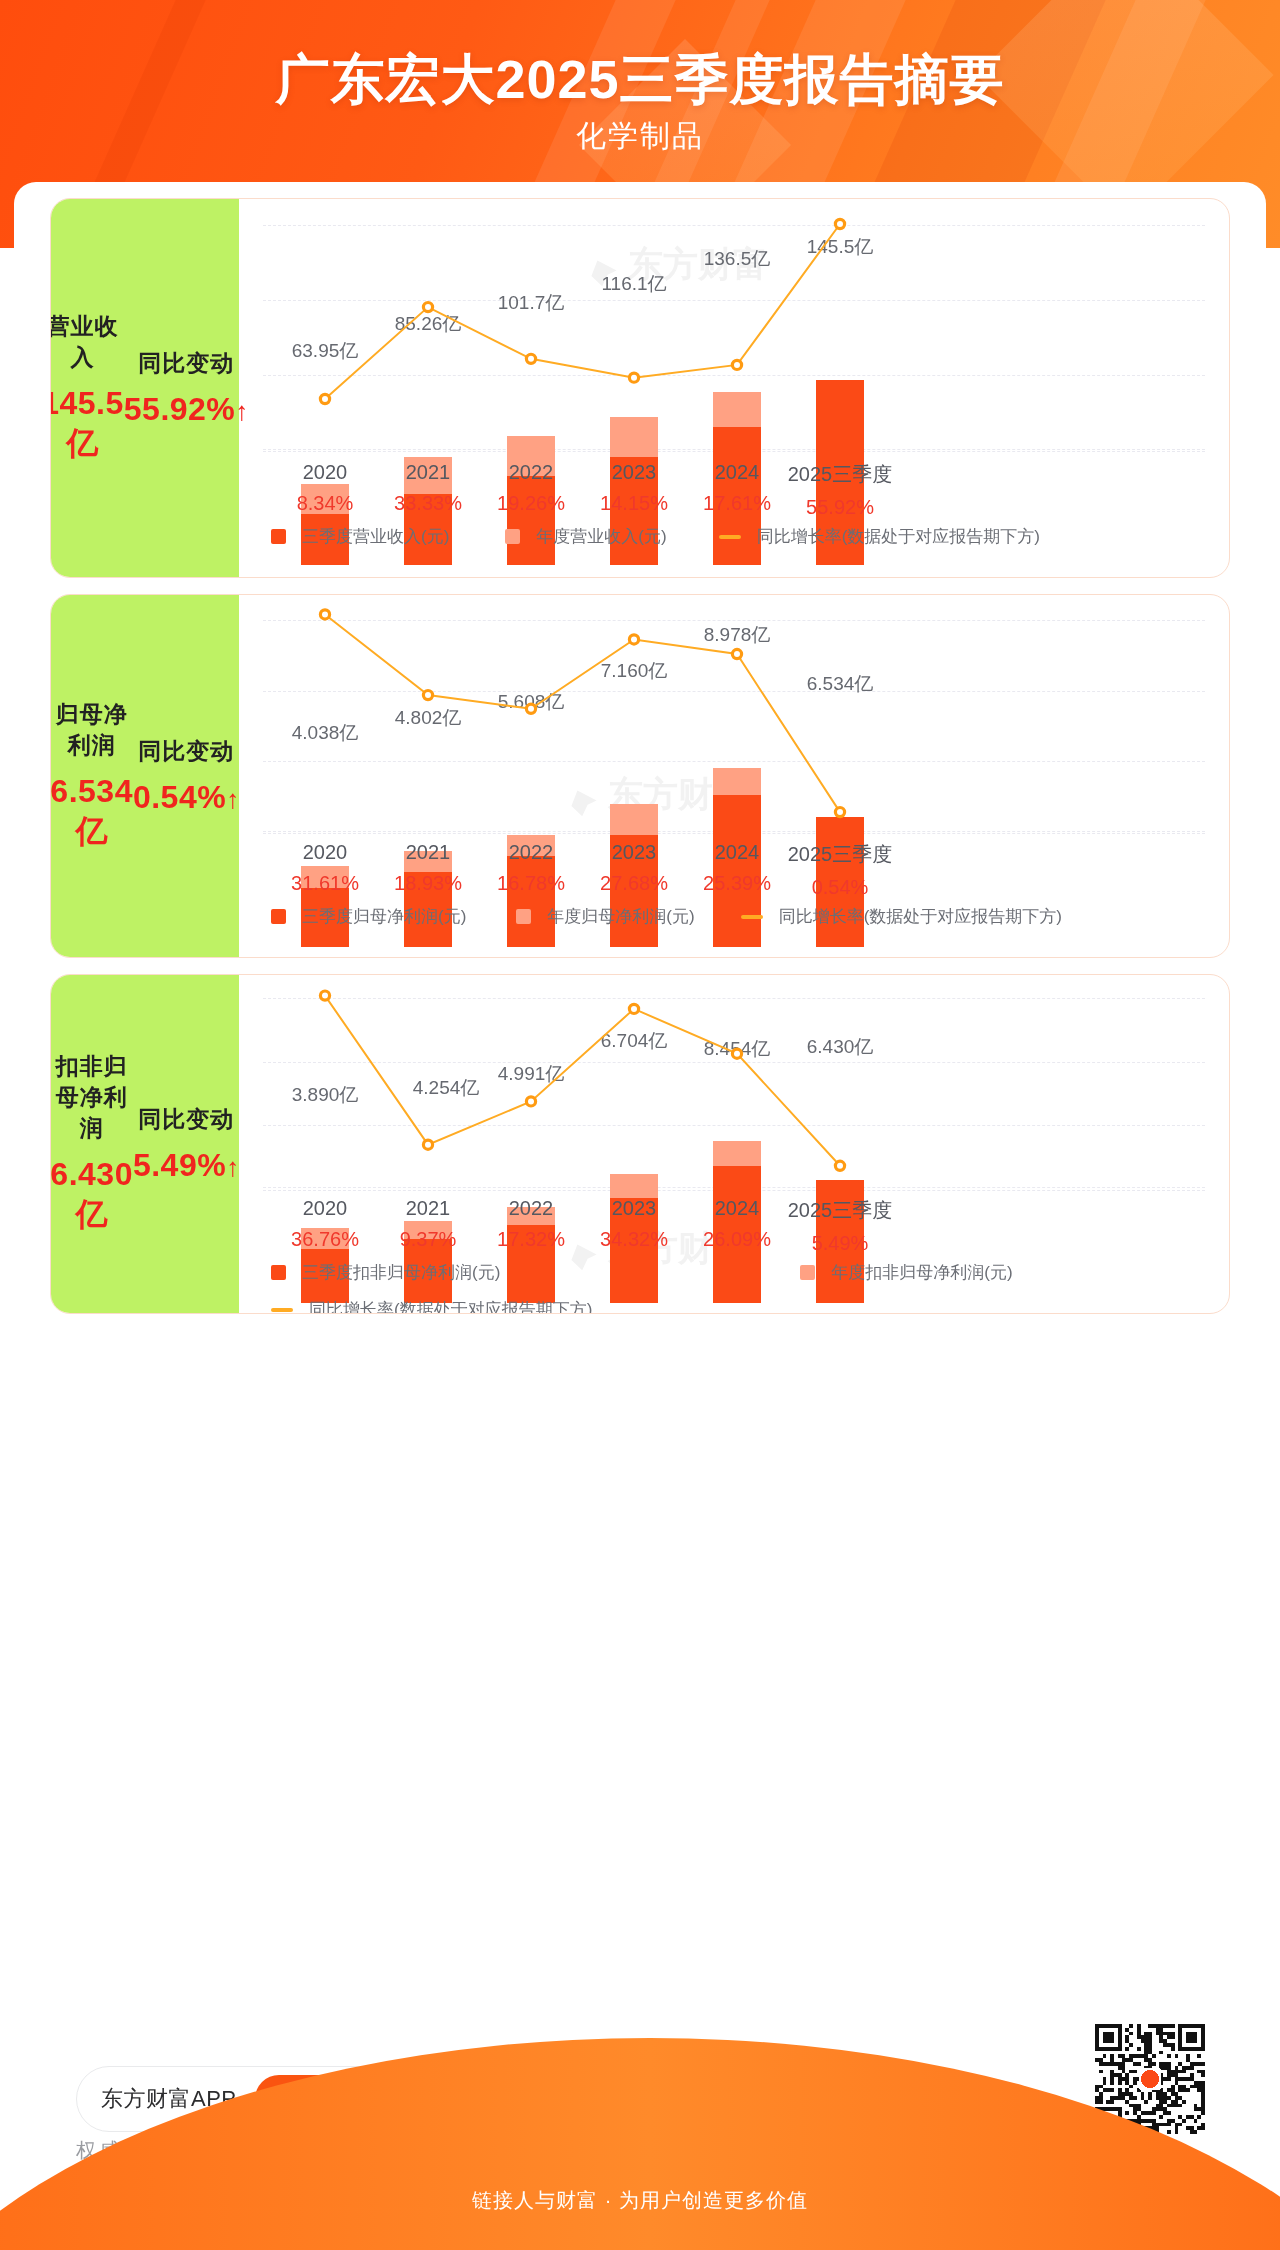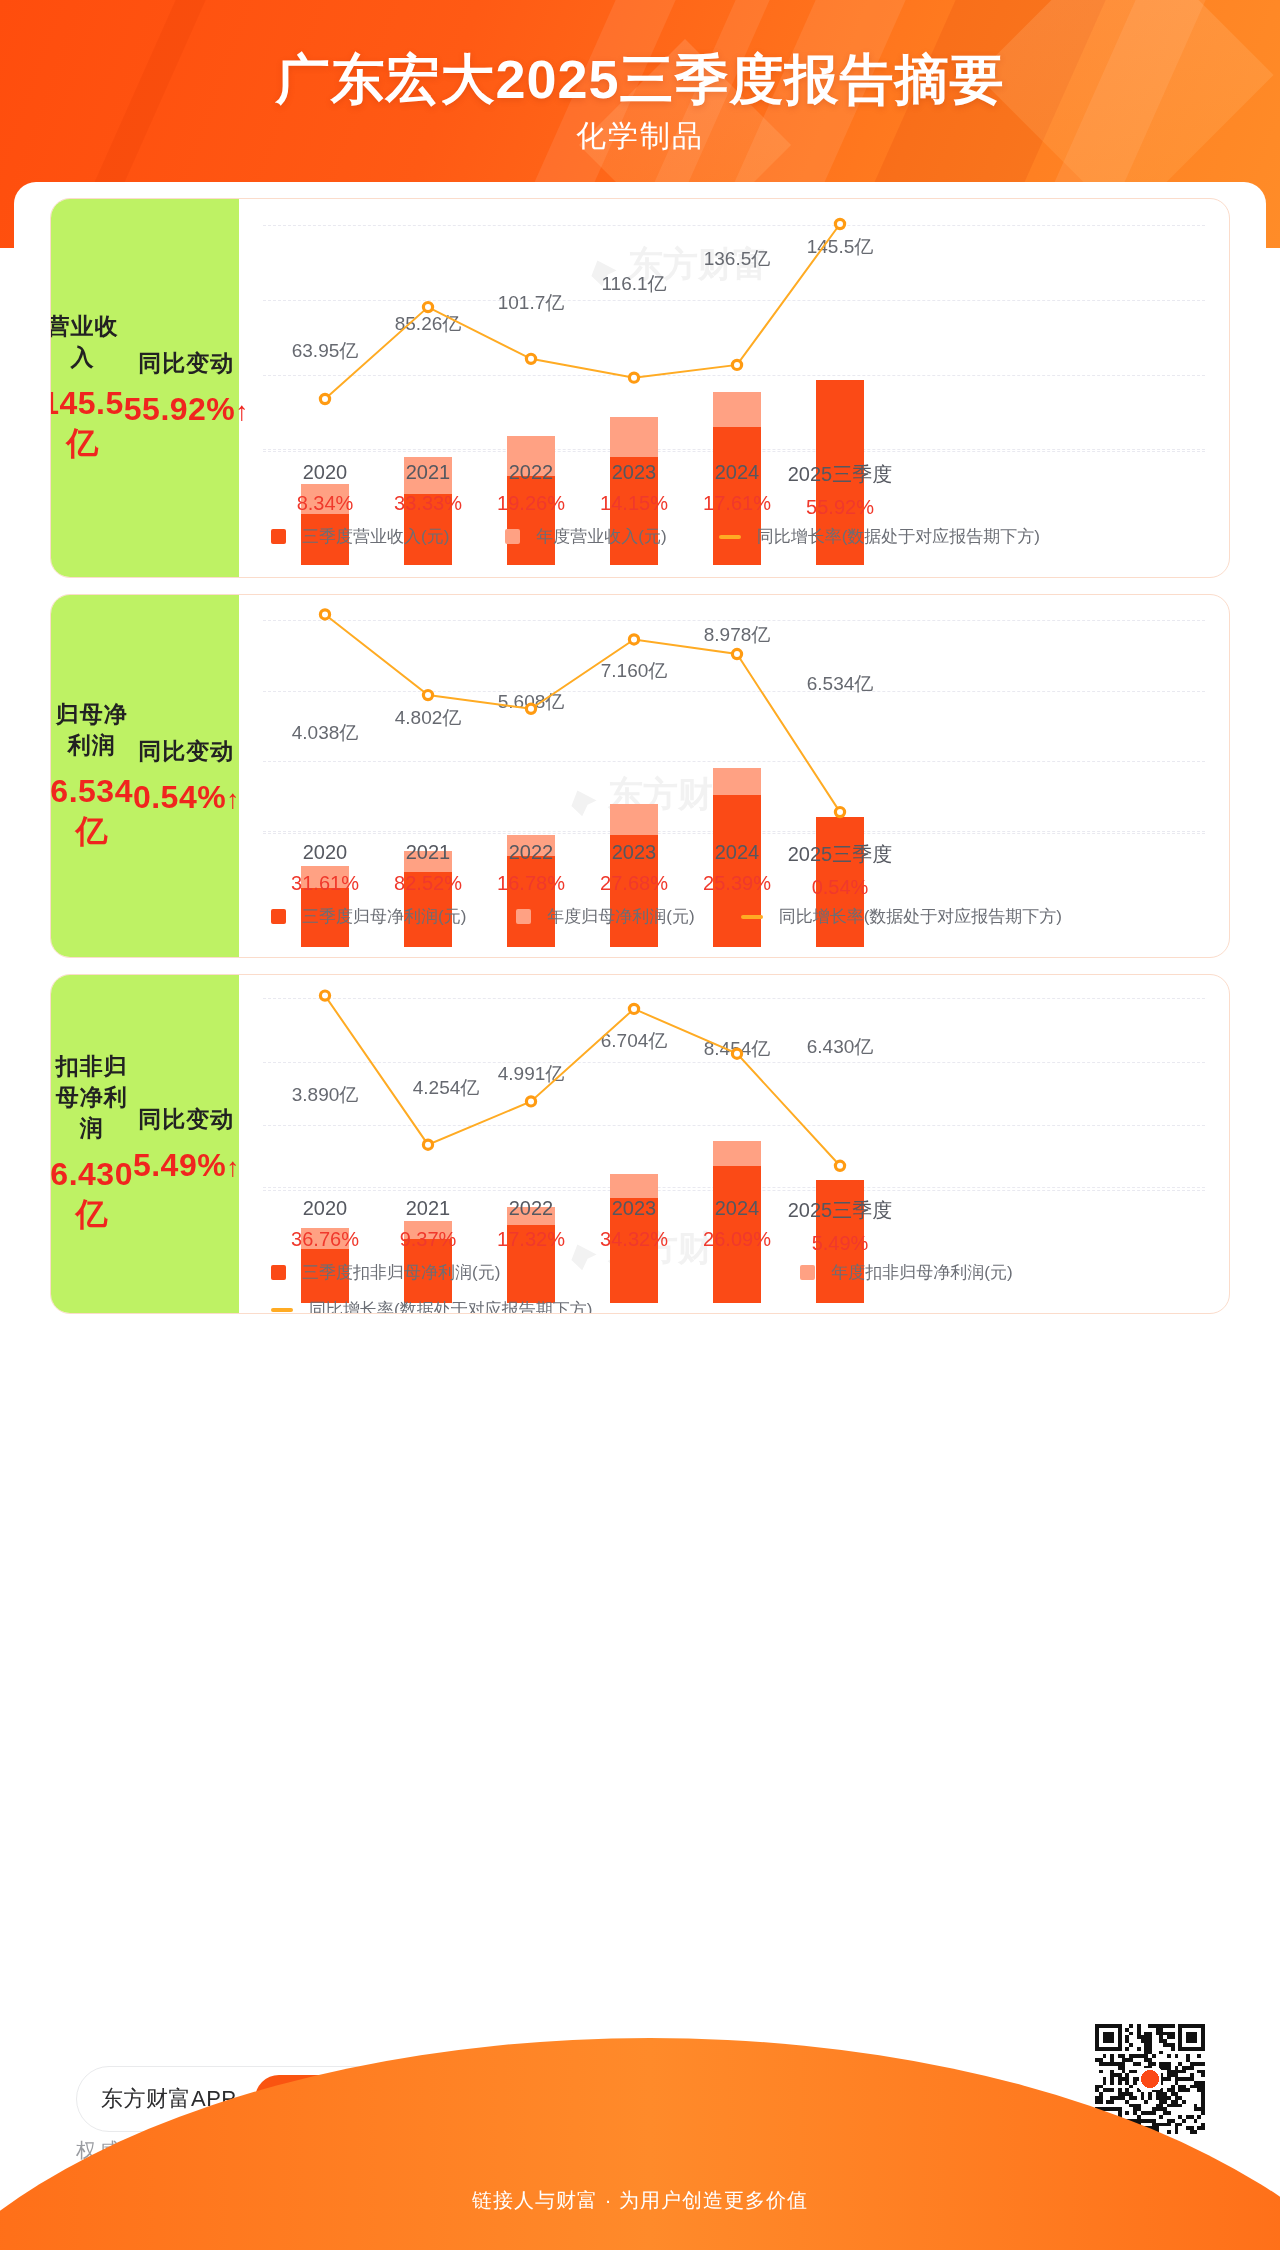--- a/index.html
+++ b/index.html
@@ -319,21 +319,21 @@
               <circle cx="601" cy="217.12" r="4.6" fill="#ffffff" stroke="#ff9b12" stroke-width="3.2"></circle>
             </svg>
           </div>
         <div class="xaxis" style="top:246px;" id="xaxis1">
             <div class="xtick" style="left: 1px;">
               <span class="yr">2020</span>
               <span class="pc">31.61%</span>
             </div>
             <div class="xtick" style="left: 104px;">
               <span class="yr">2021</span>
-              <span class="pc">82.52%</span>
+              <span class="pc">18.93%</span>
             </div>
             <div class="xtick" style="left: 207px;">
               <span class="yr">2022</span>
               <span class="pc">16.78%</span>
             </div>
             <div class="xtick" style="left: 310px;">
               <span class="yr">2023</span>
               <span class="pc">27.68%</span>
             </div>
             <div class="xtick" style="left: 413px;">

